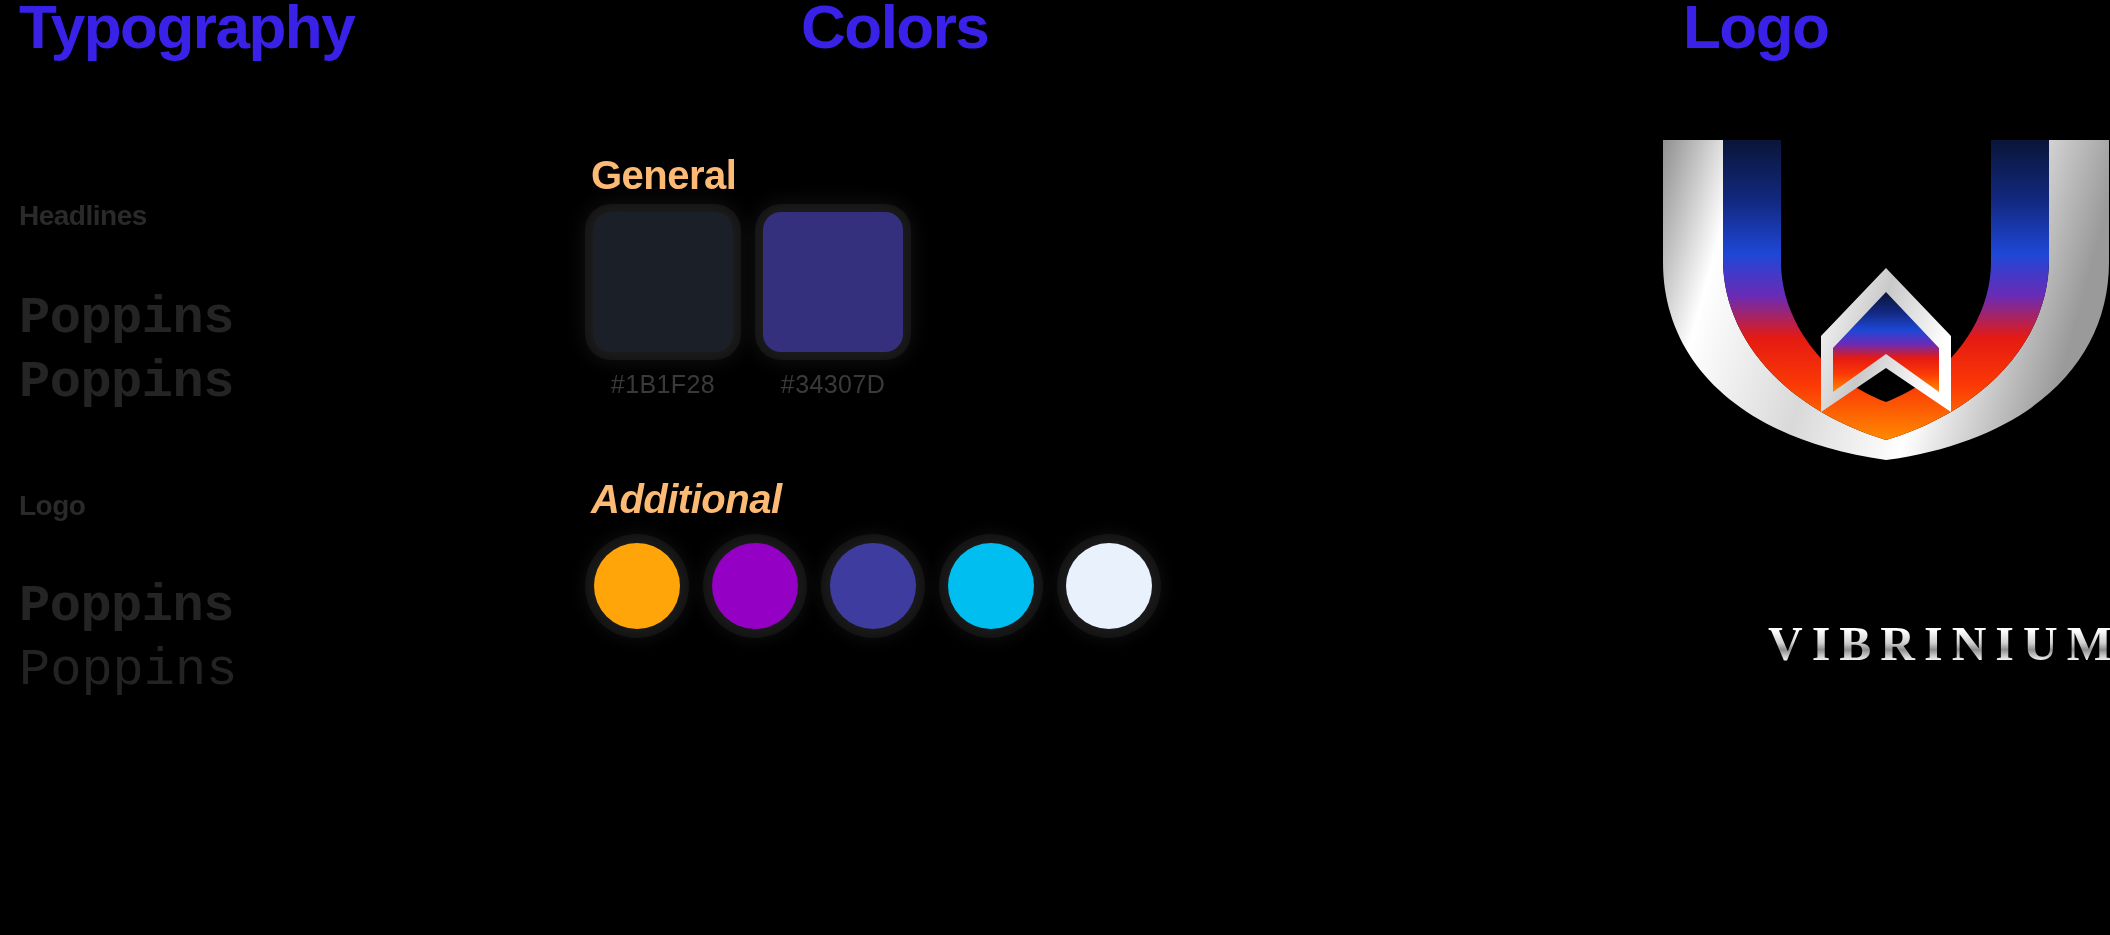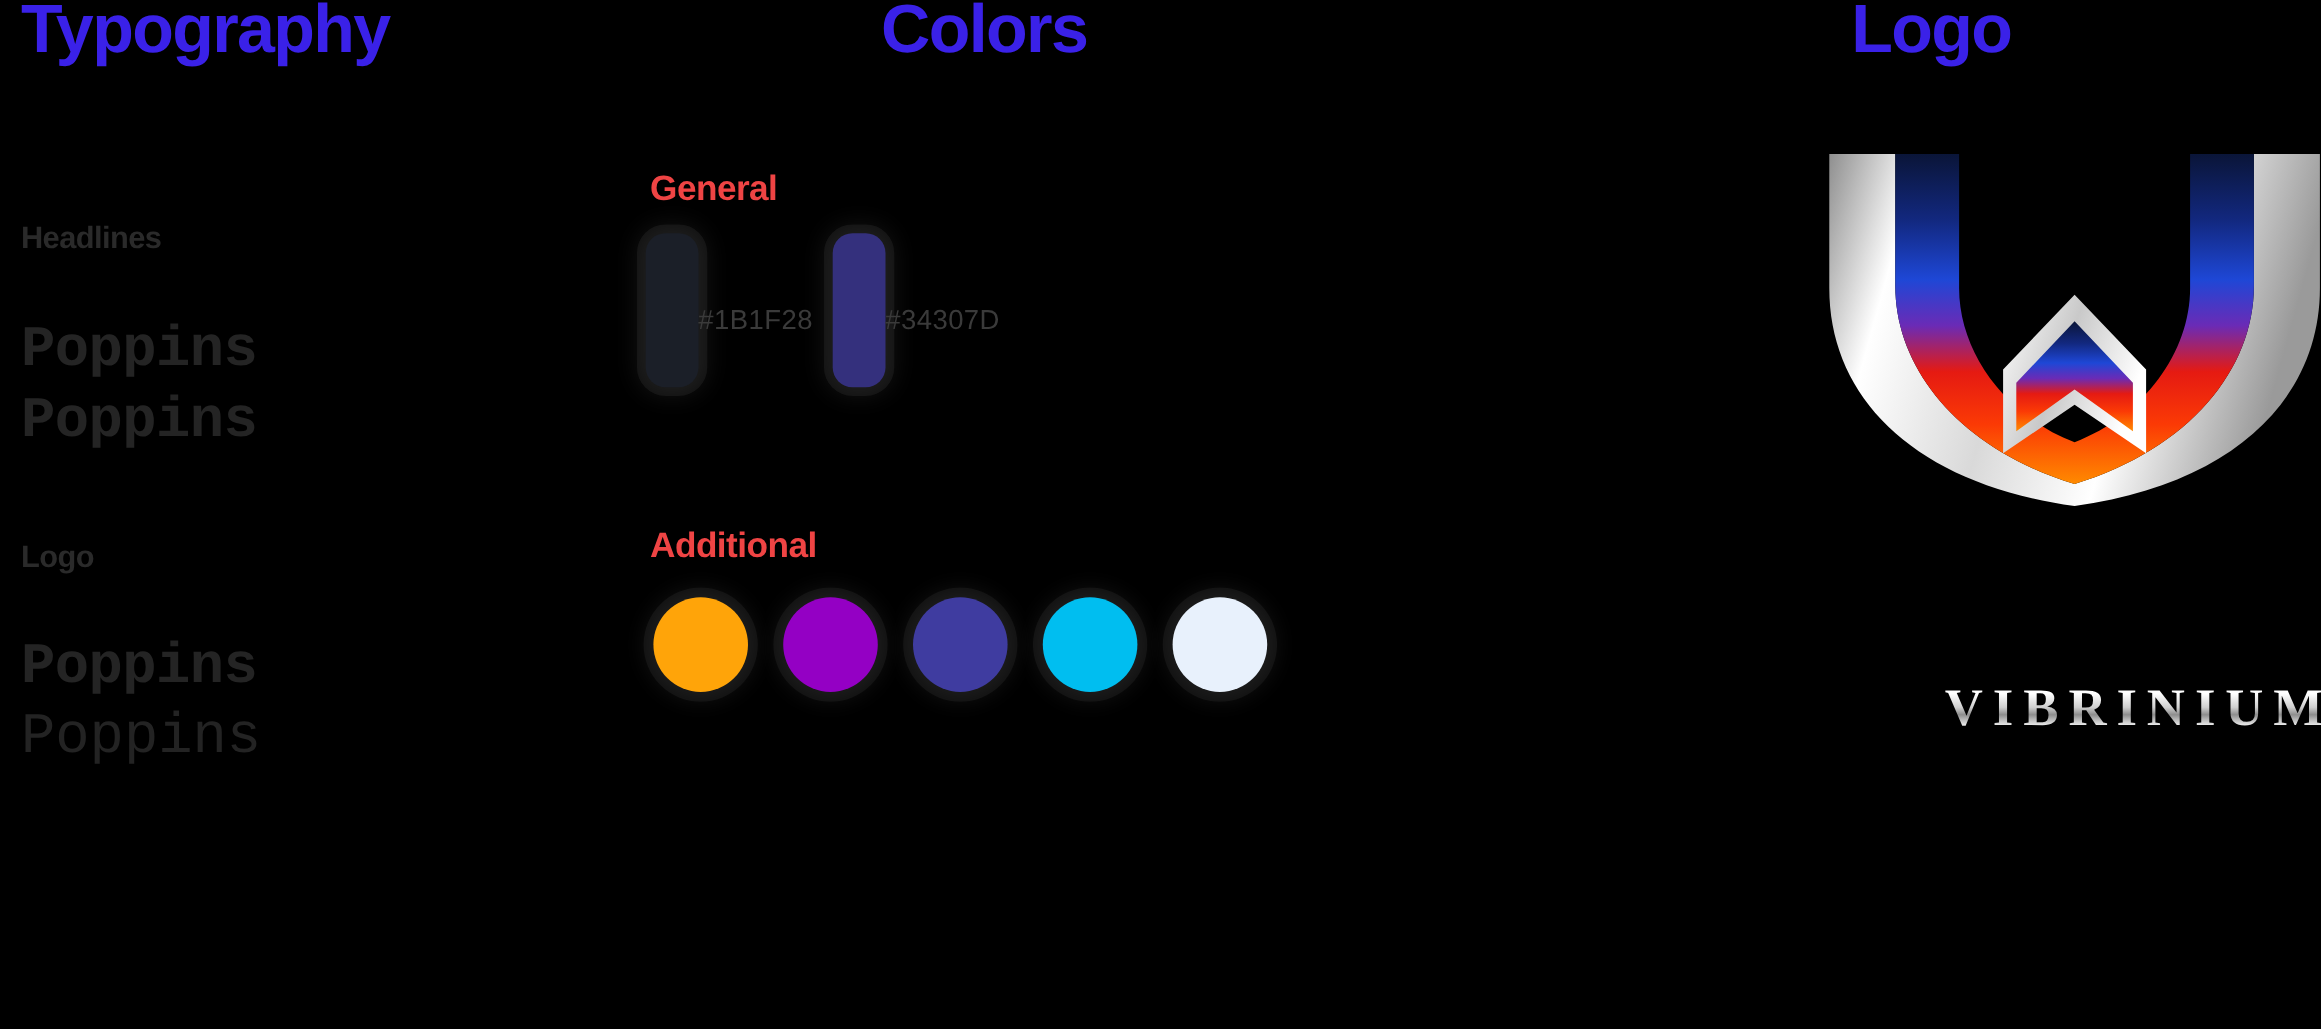--- a/index.html
+++ b/index.html
@@ -67,42 +67,42 @@
   #type-text-bold       { top: 581px; }
   #type-text-reg        { top: 645px; }
 
   
   .colors-col { position: absolute; left: 576px; top: 0; width: 950px; height: 935px; }
 
   .section-label {
     position: absolute;
     font-family: "Liberation Sans", sans-serif;
     font-weight: bold;
-    font-size: 32px;
+    font-size: 40px;
     line-height: 1;
     letter-spacing: -0.5px;
-    color: #ef4444;
+    color: #fdba74;
     white-space: nowrap;
   }
   #label-general    { left: 4px; top: 155px; }
-  #label-additional { left: 4px; top: 479px; }
+  #label-additional { left: 4px; top: 479px; font-style: italic; }
 
   .swatch-row {
     position: absolute;
     left: 0;
     display: flex;
     gap: 18px;
   }
   #general-row { top: 212px; }
 
   .swatch-item {
     position: relative;
     width: 152px;
     display: flex;
-    flex-direction: row;
+    flex-direction: column;
     align-items: center;
     justify-content: space-between;
   }
   .swatch-square {
     width: 140px;
     height: 140px;
     border-radius: 18px;
     box-shadow: 0 0 0 8px rgba(255,255,255,0.055),
                 0 0 22px 8px rgba(255,255,255,0.075);
   }

